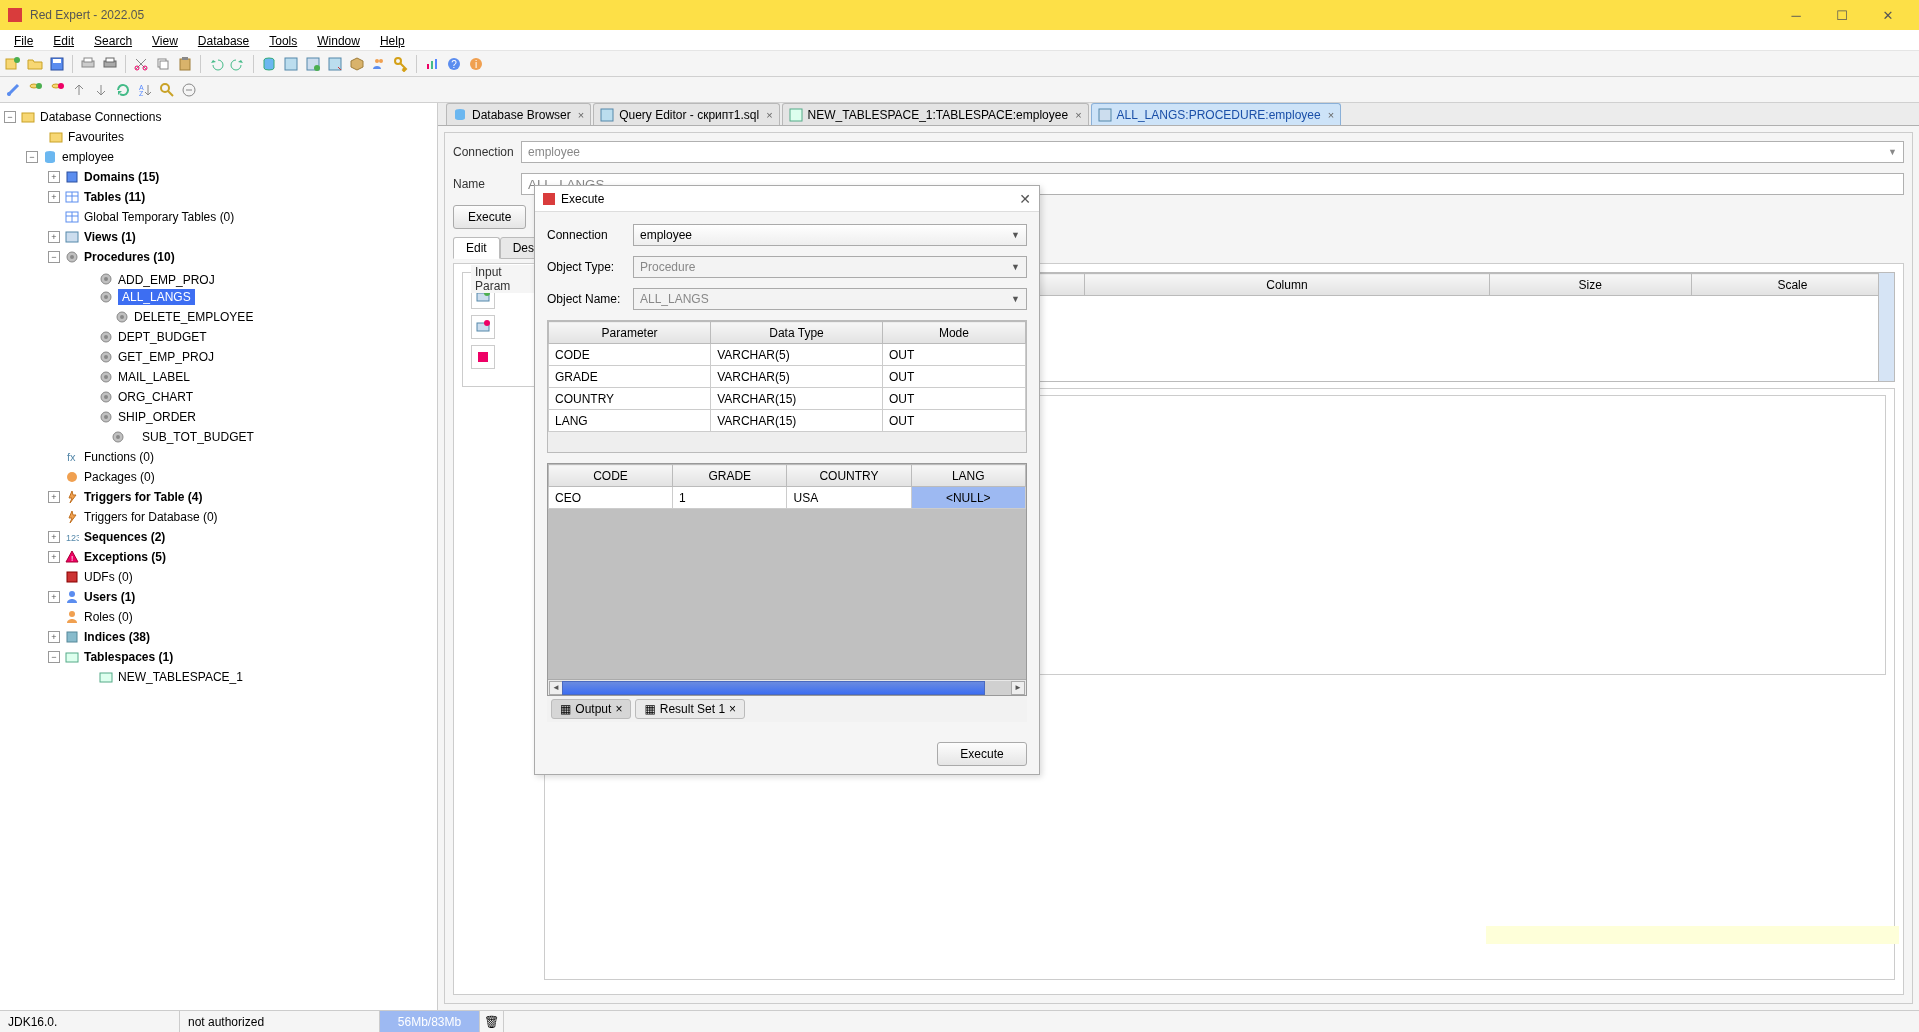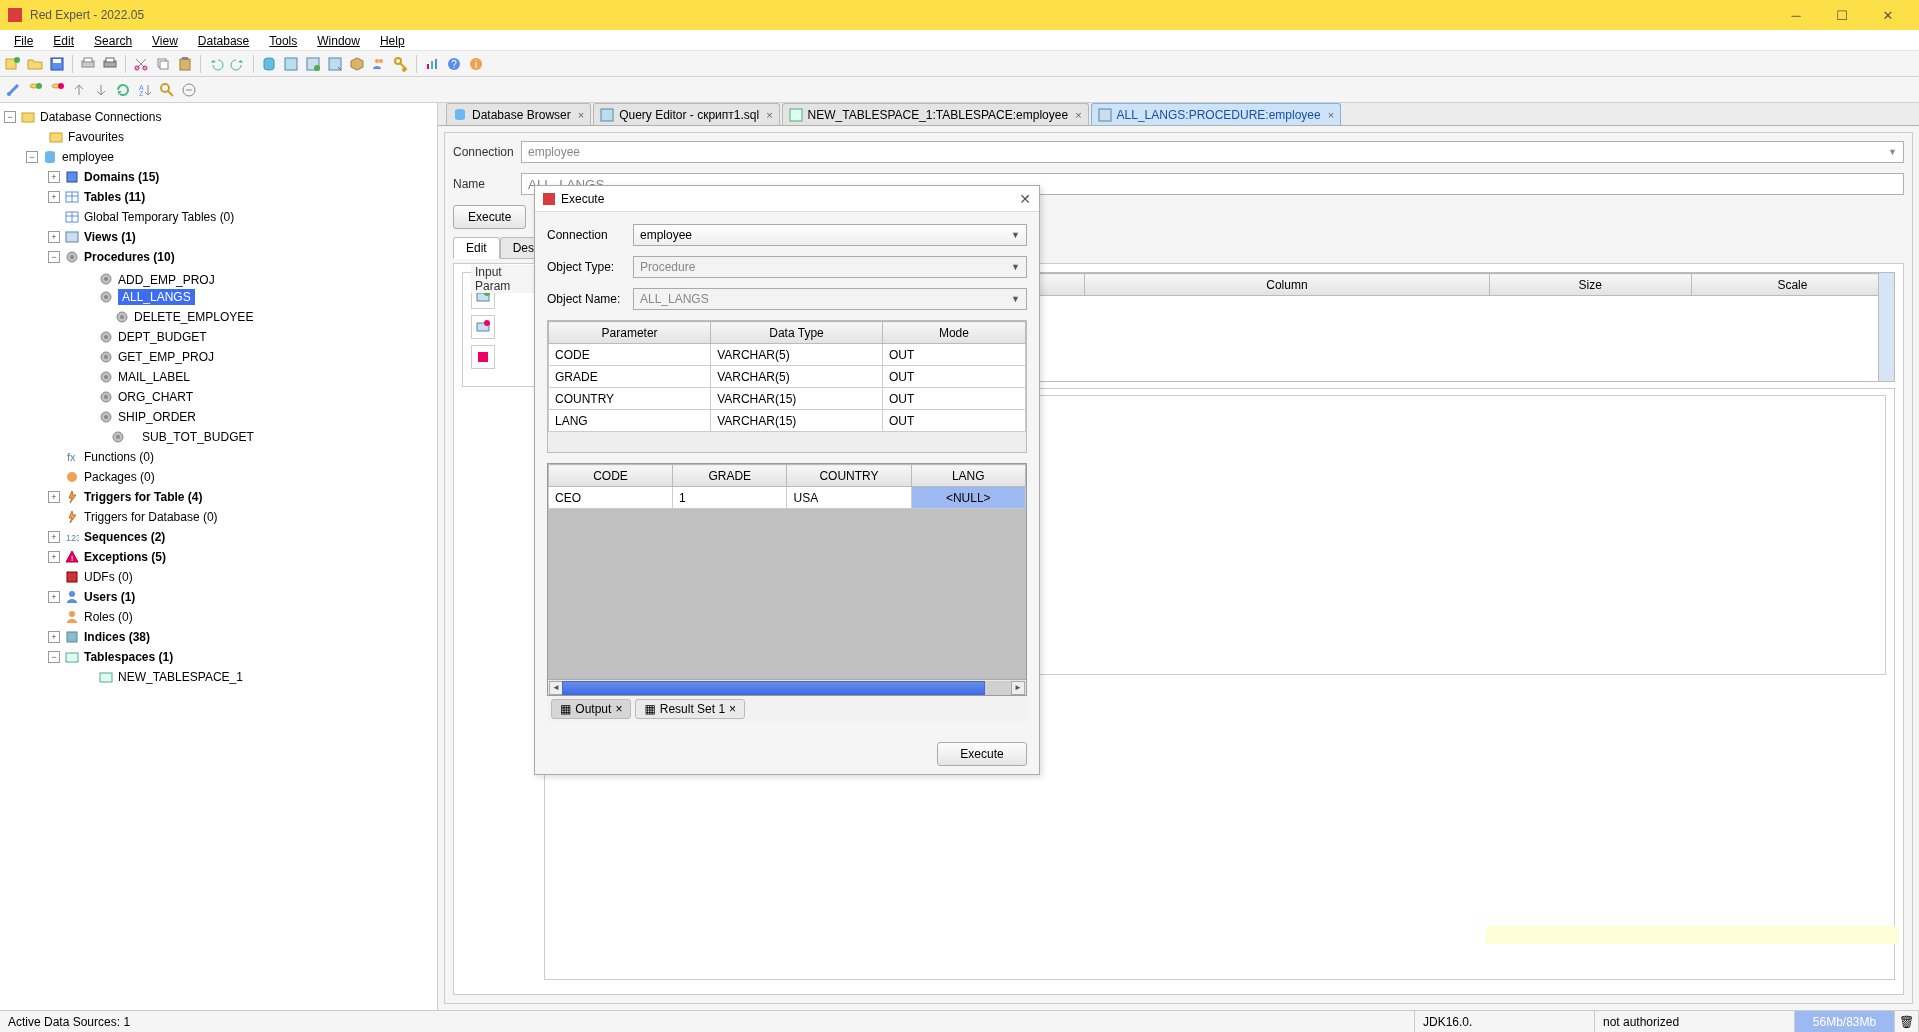--- a/index.html
+++ b/index.html
@@ -794,18 +794,17 @@
           <span class="tab-close">×</span>
         </div>
     </div>
   </div>
   <div class="dlg-footer">
     <button class="btn" style="width:90px">Execute</button>
   </div>
 </div>
 
 <div class="status-bar">
-  <div class="status-cell" style="flex:1">Active Data Sources: 1</div>
   <div class="status-cell" style="width:180px">JDK16.0.</div>
   <div class="status-cell" style="width:200px">not authorized</div>
   <div class="status-cell" style="width:100px;background:#9db9f2;color:#fff;justify-content:center">56Mb/83Mb</div>
   <div class="status-cell" style="width:24px;justify-content:center">🗑</div>
 </div>
 
 </body></html>

